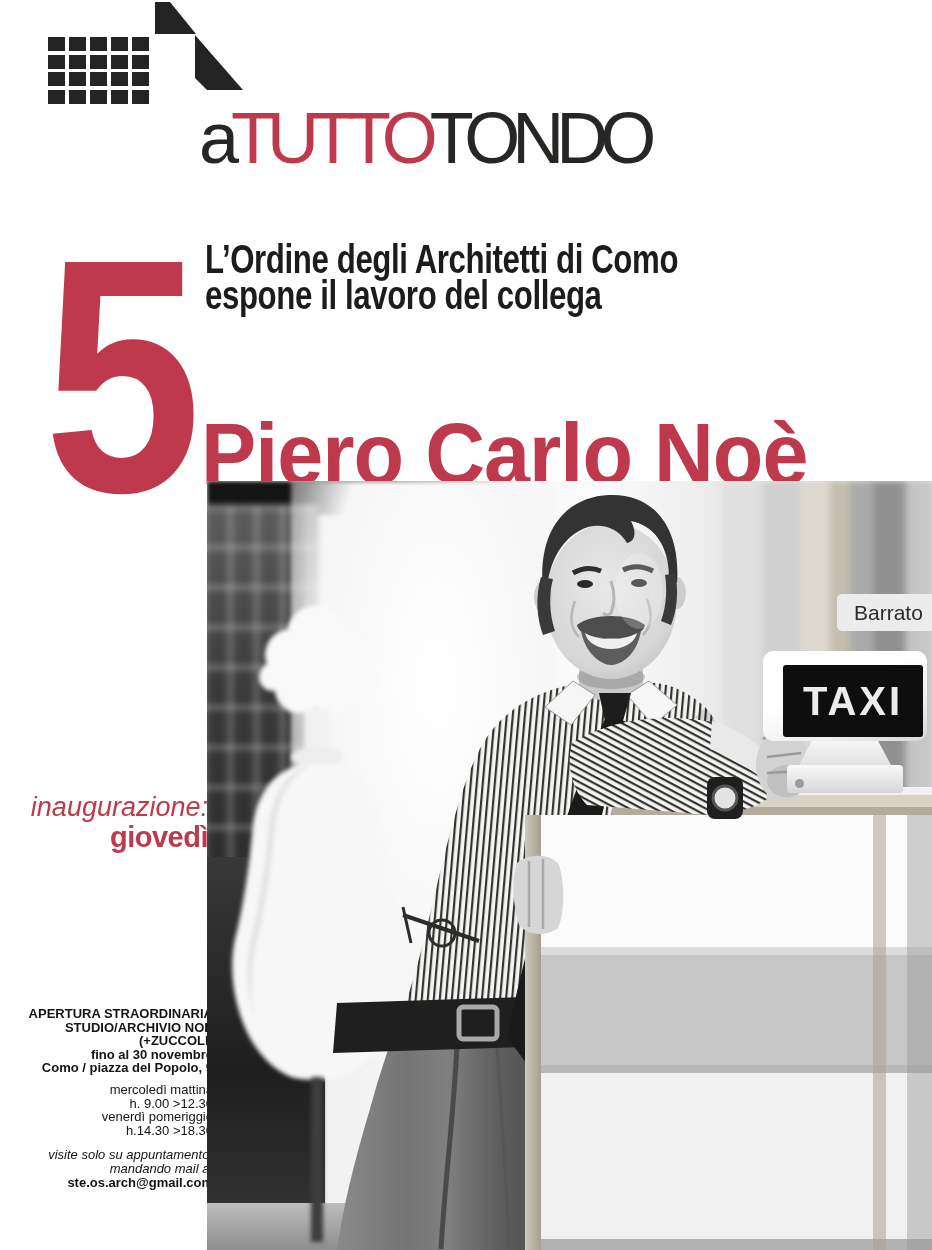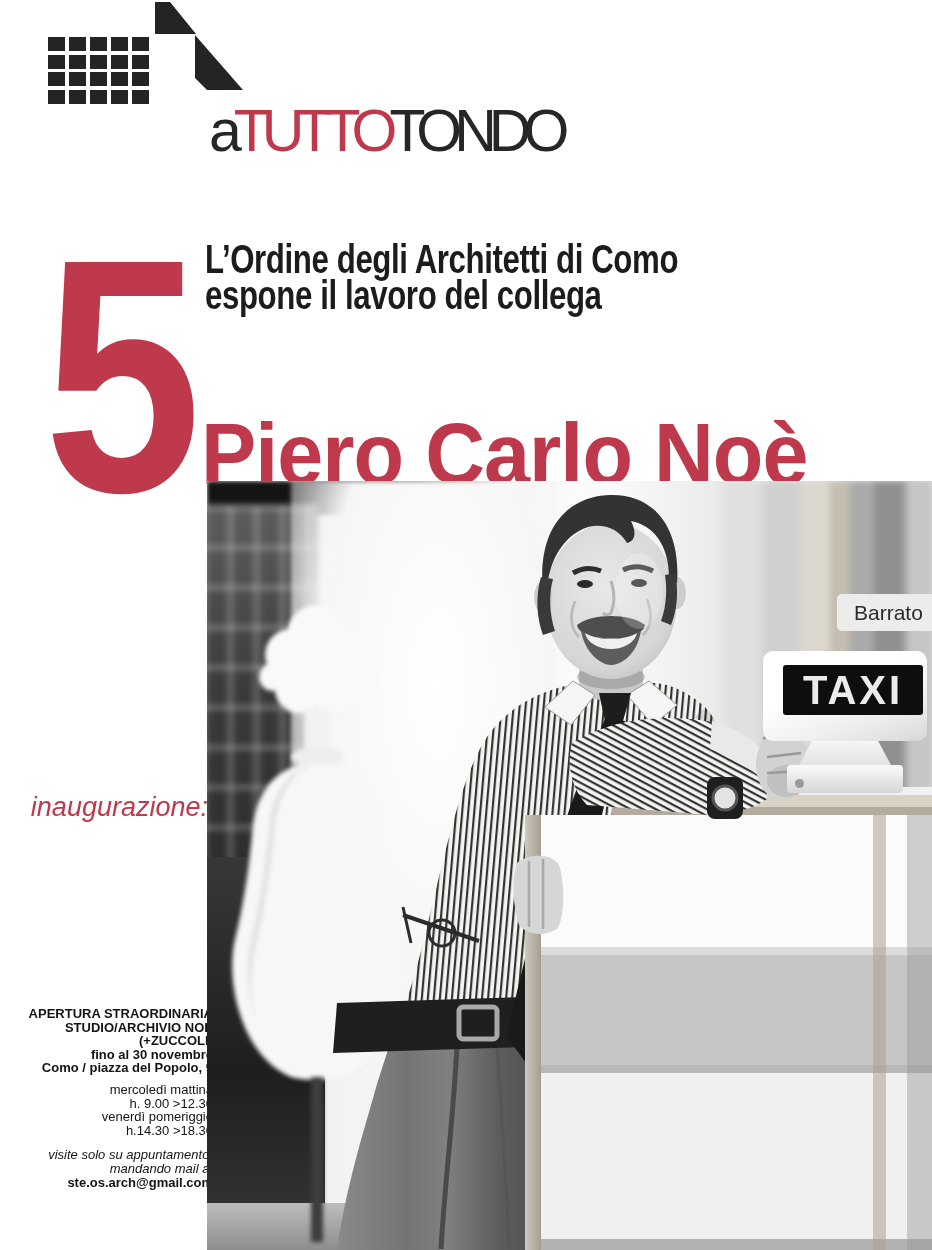--- a/index.html
+++ b/index.html
@@ -8,21 +8,21 @@
   .abs{position:absolute;}
 
   
   .logo-grid{left:48px;top:37px;width:101px;height:67px;display:grid;
              grid-template-columns:repeat(5,17px);grid-template-rows:repeat(4,14px);
              column-gap:4px;row-gap:3.6px;}
   .logo-grid i{background:#242424;display:block;}
   .logo-arrow{left:148px;top:1px;}
 
   
-  .brand{left:209px;top:102px;font-size:59px;line-height:1;letter-spacing:-8px;white-space:nowrap;}
+  .brand{left:199px;top:102px;font-size:72px;line-height:1;letter-spacing:-8px;white-space:nowrap;}
   .brand .t-prefix{color:#262624;}
   .brand .t-accent{color:#bf394d;}
   .brand .t-rest{color:#262624;}
 
   
   .num5{left:44px;top:210px;font-size:333px;font-weight:bold;line-height:1;color:#bf394d;
         transform:scaleX(.85);transform-origin:left top;}
   .headline{left:205px;top:241px;font-size:40px;font-weight:bold;line-height:36px;
             letter-spacing:-.5px;color:#1c1c1a;transform:scaleX(.78);transform-origin:left top;
             white-space:nowrap;}
@@ -74,21 +74,21 @@
   .cab-face{left:334px;top:334px;width:391px;height:436px;
     background:linear-gradient(180deg,#fbfbfb 0 132px,#dcdcdc 132px 140px,#c6c6c6 140px 250px,
       #b8b8b8 250px 258px,#f0f0f0 258px 424px,#b2b2b2 424px 436px);}
   .cab-right-trim{left:666px;top:334px;width:13px;height:436px;background:rgba(170,162,148,.55);}
   .cab-right-shadow{left:700px;top:334px;width:25px;height:436px;background:rgba(150,150,150,.45);}
 
   
   .taxi{left:556px;top:168px;width:168px;height:146px;}
   .taxi-box{left:0;top:2px;width:164px;height:90px;border-radius:10px;
     background:linear-gradient(160deg,#ffffff 40%,#ececec 75%,#d8d8d8);}
-  .taxi-panel{left:20px;top:16px;width:140px;height:50px;background:#0e0e0e;border-radius:3px;
+  .taxi-panel{left:20px;top:16px;width:140px;height:72px;background:#0e0e0e;border-radius:3px;
     display:flex;align-items:center;justify-content:center;}
   .taxi-panel span{color:#ececec;font-weight:bold;font-size:40px;letter-spacing:3px;
     font-family:"Liberation Sans",sans-serif;}
   .taxi-neck{left:36px;top:92px;width:92px;height:24px;
     clip-path:polygon(14% 0,86% 0,100% 100%,0 100%);
     background:linear-gradient(180deg,#f6f6f6,#e2e2e2);}
   .taxi-base{left:24px;top:116px;width:116px;height:28px;border-radius:4px;
     background:linear-gradient(180deg,#fafafa,#d6d6d6);}
   .taxi-knob{left:32px;top:130px;width:9px;height:9px;border-radius:50%;background:#9b9b9b;}
 
@@ -135,20 +135,21 @@
 
 <div class="abs headline">
   <div>L’Ordine degli Architetti di Como</div>
   <div>espone il lavoro del collega</div>
 </div>
 
 <div class="abs artist">Piero Carlo Noè</div>
 
 <div class="abs red-block">
   <div class="inaug">inaugurazione:</div>
+  <div class="r-bold">giovedì</div>
 </div>
 
 <div class="abs info">
   <div>APERTURA STRAORDINARIA</div>
   <div>STUDIO/ARCHIVIO NOÈ</div>
   <div>(+ZUCCOLI)</div>
   <div>fino al 30 novembre</div>
   <div>Como / piazza del Popolo, 9</div>
 </div>
 

